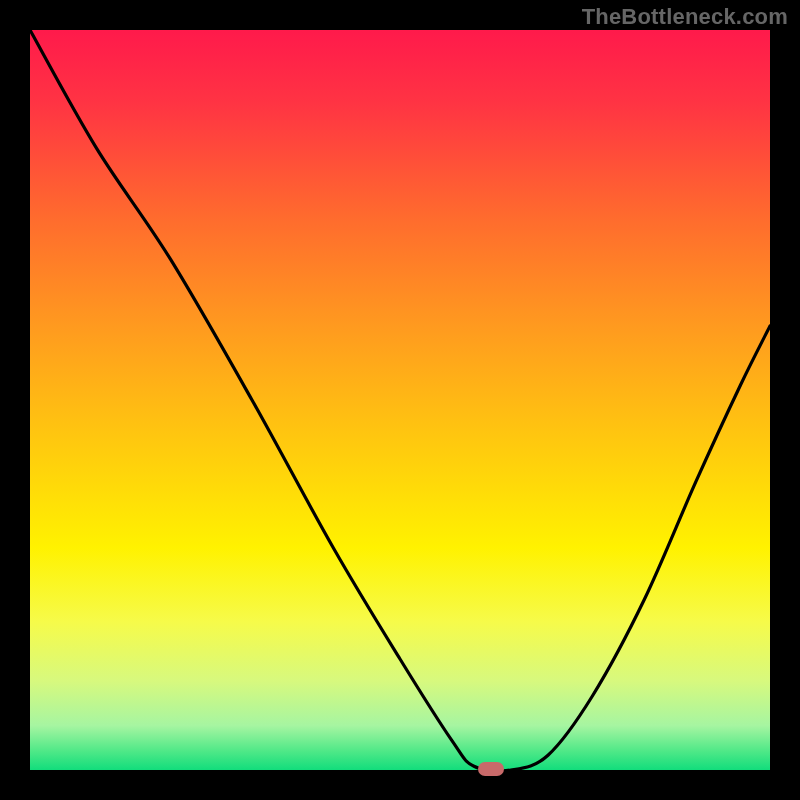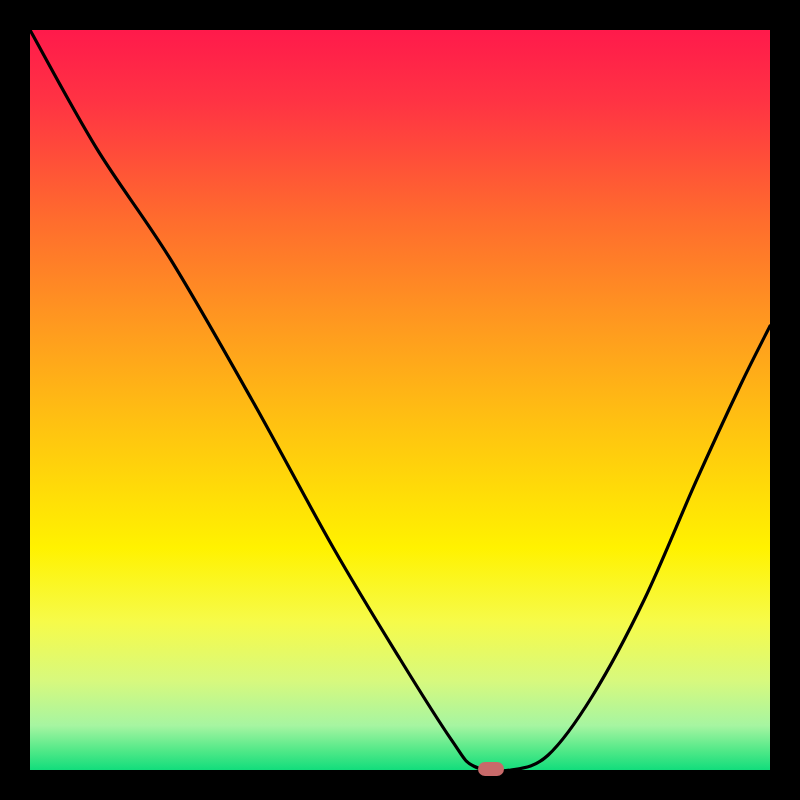--- a/index.html
+++ b/index.html
@@ -45,20 +45,21 @@
     height: 14px;
     border-radius: 7px;
     transform: translate(-50%, -50%);
     z-index: 3;
   }
 </style>
 </head>
 <body>
 
 <div class="container">
+  <div class="watermark">TheBottleneck.com</div>
 
   <div class="plot-area">
     <svg id="chart-svg" viewBox="0 0 740 740" preserveAspectRatio="none">
       <defs>
         <linearGradient id="bg-grad" x1="0" y1="0" x2="0" y2="1">
             <stop offset="0%" stop-color="#ff1a4b"></stop>
             <stop offset="10%" stop-color="#ff3443"></stop>
             <stop offset="25%" stop-color="#ff6a2e"></stop>
             <stop offset="40%" stop-color="#ff9a1f"></stop>
             <stop offset="55.00000000000001%" stop-color="#ffc70f"></stop>

